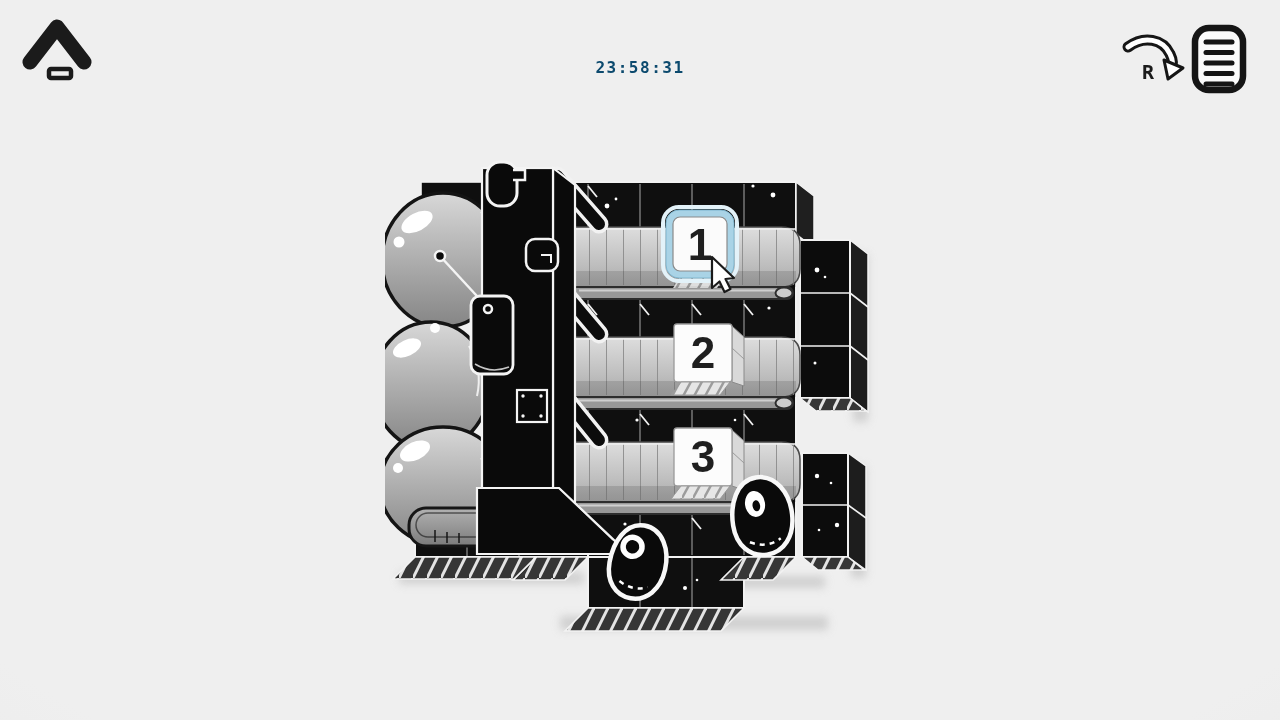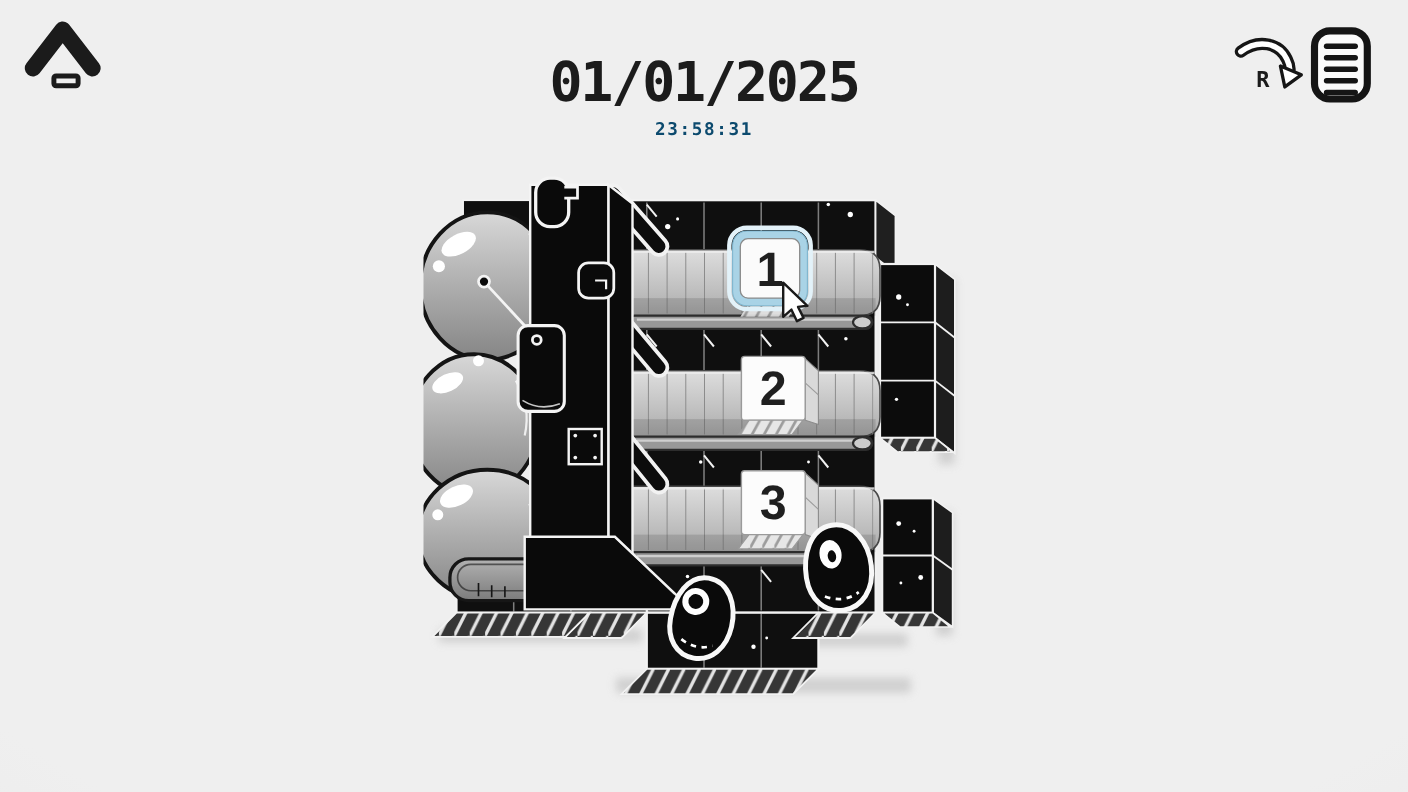--- a/index.html
+++ b/index.html
@@ -26,21 +26,20 @@
 <body>
 
 <div class="stage">
 
   <svg class="back-btn" viewBox="0 0 70 70">
     <polyline points="8,50 35,15 62,50" fill="none" stroke="#1b1b1b" stroke-width="15" stroke-linecap="round" stroke-linejoin="round"></polyline>
     <rect x="27" y="57" width="22" height="9" rx="2" fill="none" stroke="#1b1b1b" stroke-width="4.5"></rect>
   </svg>
 
   <div class="datetime">
-    <div class="date">01/01/2025</div>
     <div class="time">23:58:31</div>
   </div>
 
   <div class="journal-group">
     <svg class="r-arrow" viewBox="0 0 70 64">
       <path d="M10,19 C26,7 45,11 52,26 C55,32 55,37 53,41" fill="none" stroke="#161616" stroke-width="11" stroke-linecap="round"></path>
       <path d="M10,19 C26,7 45,11 52,26 C55,32 55,37 53,41" fill="none" stroke="#ffffff" stroke-width="5" stroke-linecap="round"></path>
       <path d="M46,32 L65,40 L50,51 Z" fill="#ffffff" stroke="#161616" stroke-width="3" stroke-linejoin="round"></path>
       <text class="rkey" x="30" y="51" text-anchor="middle">R</text>
     </svg>

